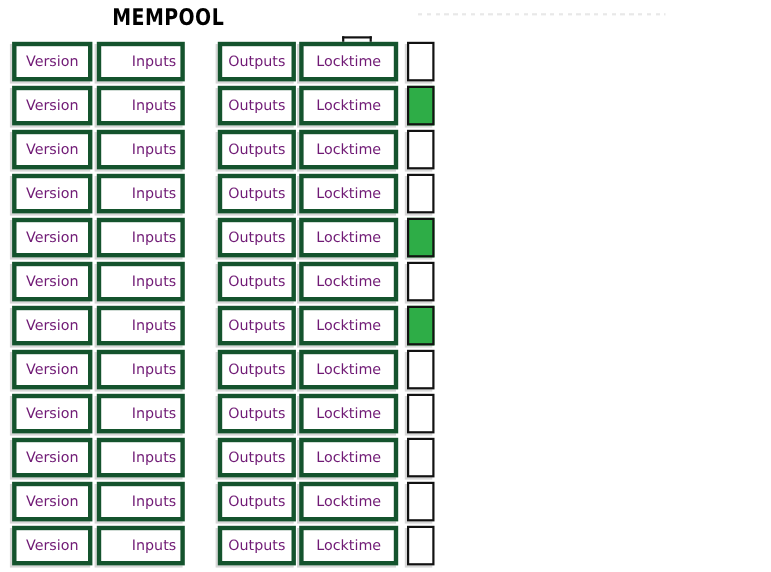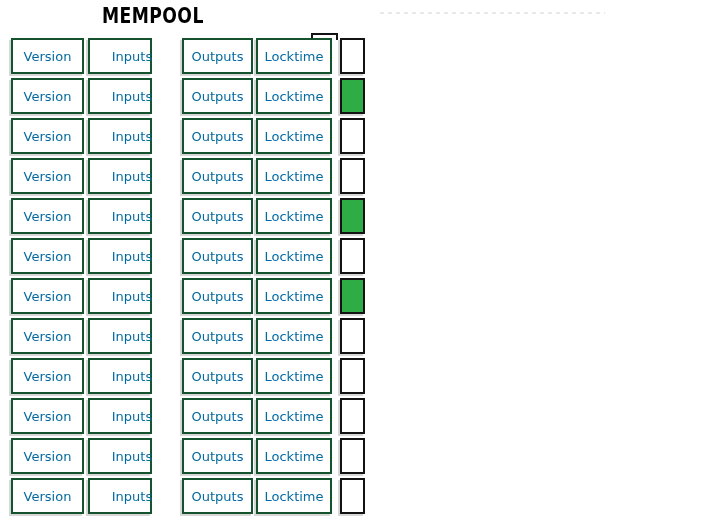--- a/index.html
+++ b/index.html
@@ -50,34 +50,34 @@
     flex-direction: column;
   }
   .row {
     display: flex;
     align-items: stretch;
     height: 36px;
     margin-bottom: 4px;
   }
   .cell {
     box-sizing: border-box;
-    border: 2px solid #14532d;
+    border: 4px solid #14532d;
     background: #ffffff;
     display: flex;
     align-items: center;
     justify-content: center;
     font-size: 13px;
-    color: #0369a1;
+    color: #701a75;
     box-shadow: -2px 2px 0 #d7d7d7;
     white-space: nowrap;
   }
   .c0 { width: 73px; margin-right: 4px; }
-  .c1 { width: 64px; margin-right: 3px; padding-left: 24px; }
+  .c1 { width: 80px; margin-right: 3px; padding-left: 24px; }
   .c2 { width: 71px; margin-right: 3px; margin-left: 27px; }
-  .c3 { width: 76px; margin-right: 8px; }
+  .c3 { width: 90px; margin-right: 8px; }
   .flag {
     box-sizing: border-box;
     width: 25px;
     border: 2px solid #121212;
     box-shadow: -2px 2px 0 #d7d7d7;
   }
 </style>
 </head>
 <body>
 

